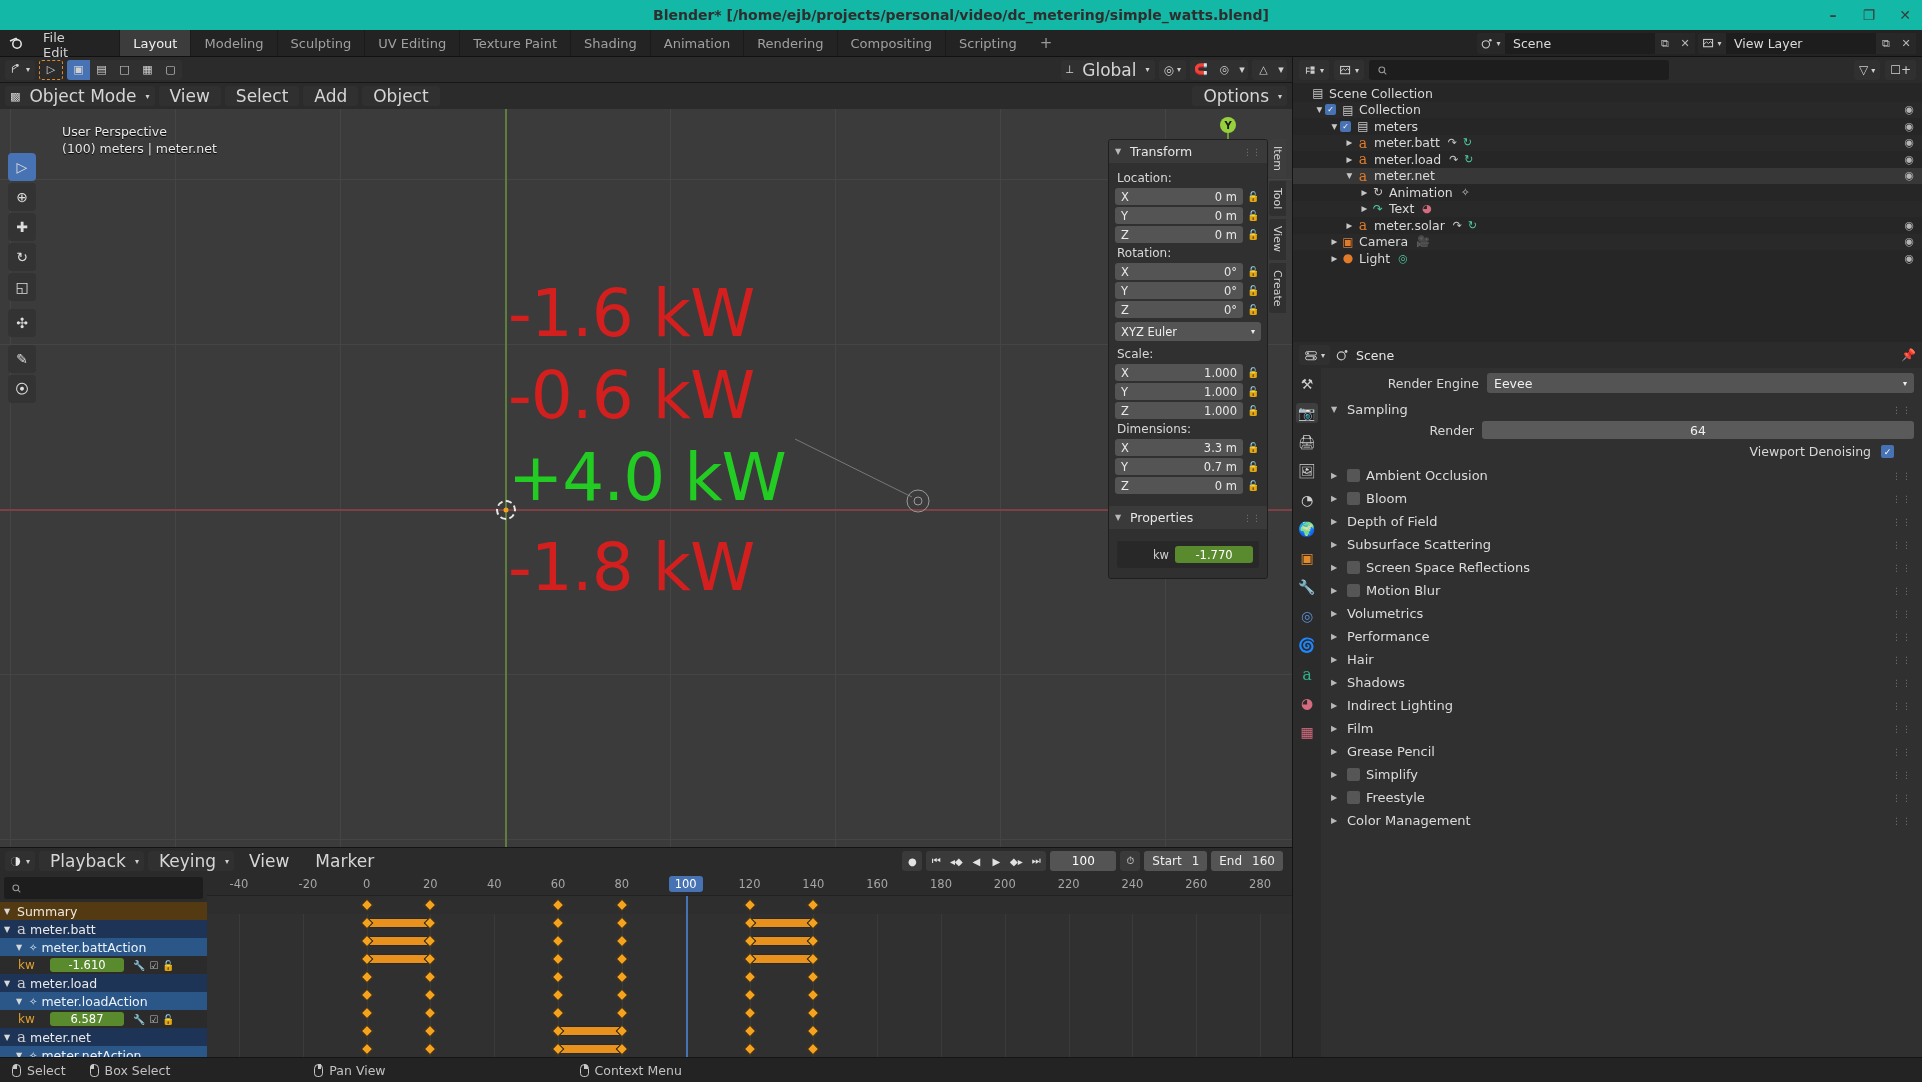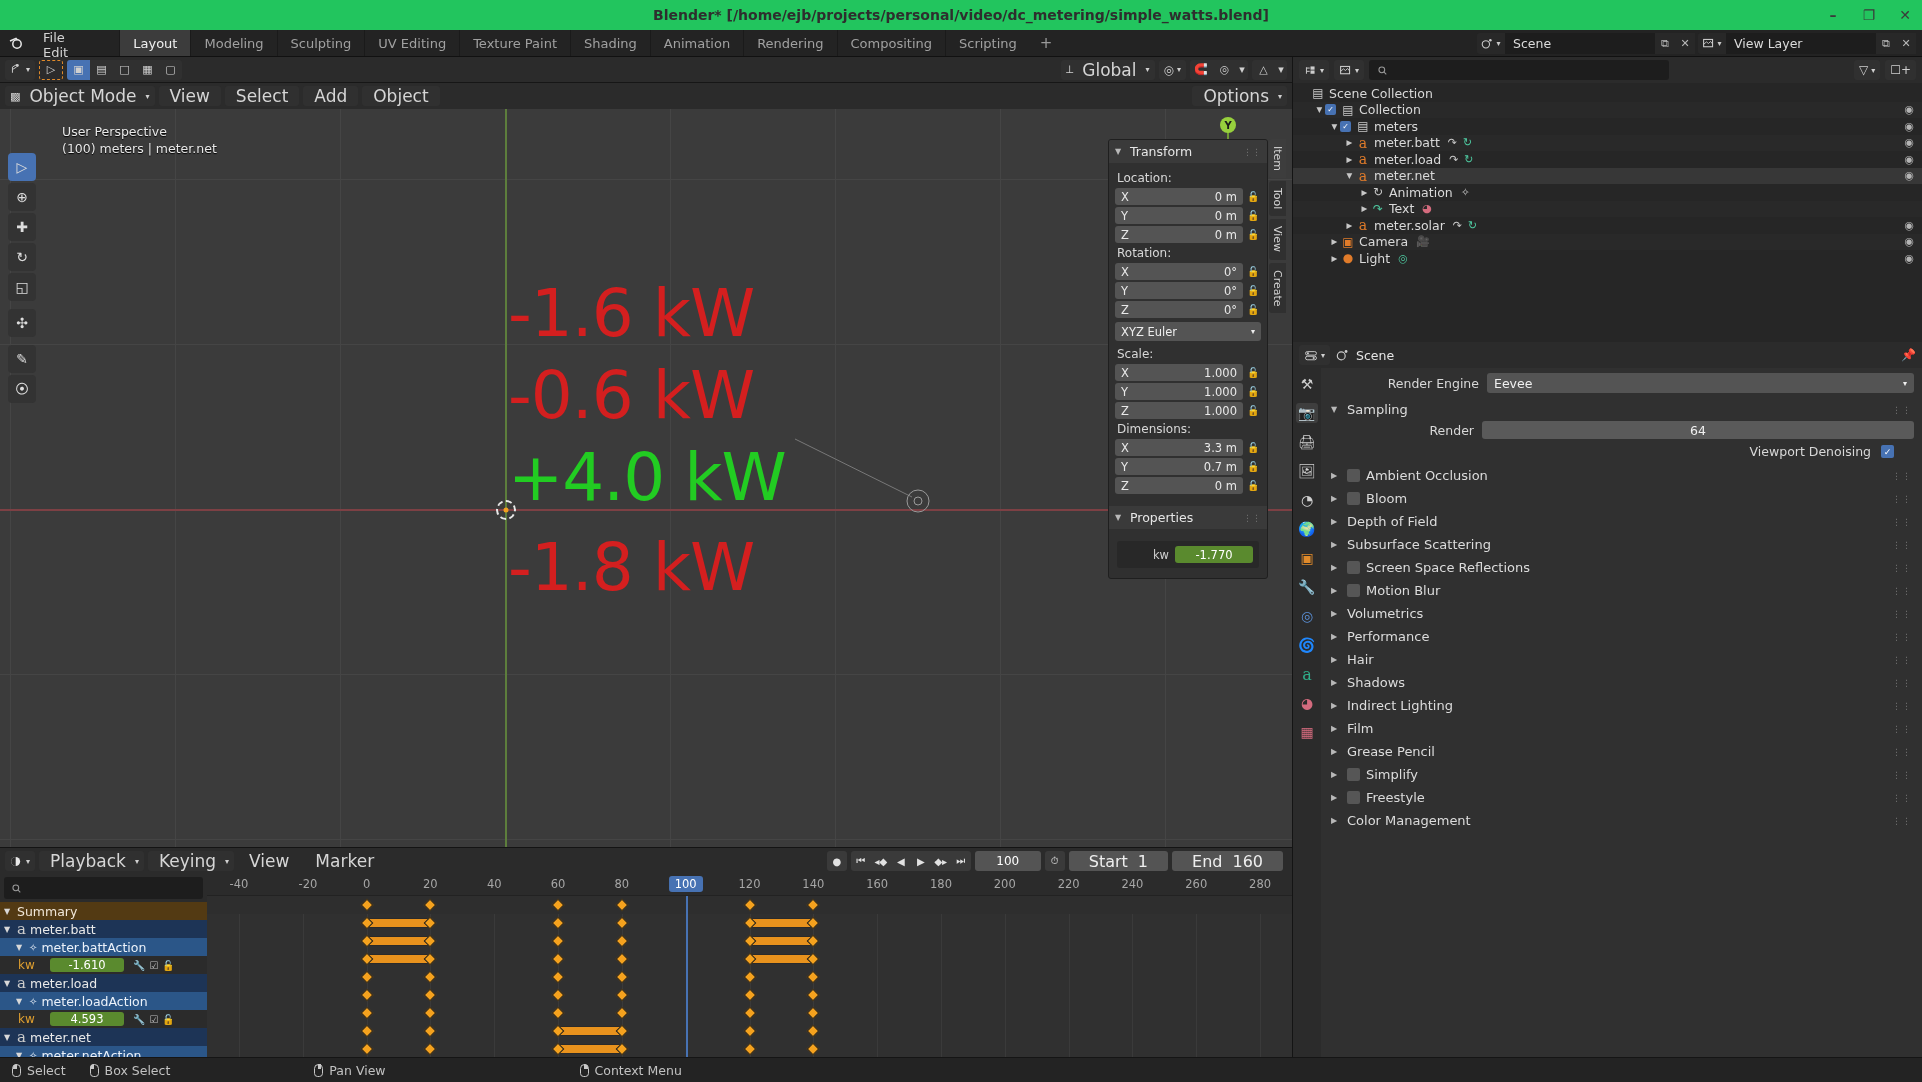--- a/index.html
+++ b/index.html
@@ -6,21 +6,21 @@
   html,body { width:1922px; height:1082px; overflow:hidden; }
   body {
     font-family: "DejaVu Sans", sans-serif;
     font-size: 13px;
     background:#1d1d1d;
     color:#e5e5e5;
     -webkit-font-smoothing: antialiased;
   }
   
   #titlebar {
-    height:30px; background:#22c55e; color:#2e2e2e;
+    height:30px; background:#14b8a6; color:#2e2e2e;
     display:flex; align-items:center; position:relative;
     font-size:14px; font-weight:bold;
   }
   #titlebar .ttl { position:absolute; left:0; right:0; text-align:center; }
   #titlebar .wbtns { position:absolute; right:8px; display:flex; gap:18px; align-items:center; }
   .wbtn { width:18px; height:18px; display:flex; align-items:center; justify-content:center;
           font-size:14px; color:#3a3a3a; cursor:default; }
 
   
   #topbar { height:27px; background:#232323; display:flex; align-items:stretch; border-bottom:1px solid #111; }
@@ -127,21 +127,21 @@
 
   
   #dope { height:292px; background:#2b2b2b; display:flex; flex-direction:column;
           border-top:1px solid #141414; }
   #dope-header { height:26px; background:#2b2b2b; display:flex; align-items:center;
                  padding:0 5px; gap:4px; }
   #dope-header-right { margin-left:auto; display:flex; align-items:center; gap:4px; padding-right:4px; }
   .frame-field { height:20px; min-width:66px; background:#545454; border-radius:3px;
                  display:flex;align-items:center;justify-content:center; font-size:12px; color:#fff; }
   .se-field { height:20px; background:#545454; border-radius:3px; display:flex;
-              align-items:center; gap:10px; padding:0 20px; font-size:16px; color:#eee; }
+              align-items:center; gap:10px; padding:0 8px; font-size:12px; color:#eee; }
   .pbgrp { display:flex; background:#3a3a3a; border-radius:3px; overflow:hidden; }
   .pbgrp .pb { width:20px; height:20px; display:flex;align-items:center;justify-content:center;
                font-size:10px; color:#e2e2e2; }
 
   #dope-body { flex:1; display:flex; position:relative; }
   #channels { width:207px; background:#2b2b2b; display:flex; flex-direction:column; }
   #chan-search { height:22px; margin:3px 4px; background:#1d1d1d; border-radius:3px;
                  display:flex; align-items:center; padding:0 7px; gap:5px;
                  font-size:12px; color:#8d8d8d; }
   .chrow { height:18px; display:flex; align-items:center; font-size:12.5px;
@@ -659,21 +659,21 @@
                 <span class="ch-a dim">a</span>
                 <span>meter.load</span>
               </div>
               <div class="chrow act">
                 <span class="tri">▼</span>
                 <span style="font-size:10px;color:#dfe7f2">✧</span>
                 <span>meter.loadAction</span>
               </div>
               <div class="chrow fcu">
                 <span class="kwlabel">kw</span>
-                <span class="kwval">4.593</span>
+                <span class="kwval">6.587</span>
                 <span class="chicons">
                   <span class="chi">🔧</span>
                   <span class="chi">☑</span>
                   <span class="chi">🔓</span>
                 </span>
               </div>
               <div class="chrow obj">
                 <span class="tri">▼</span>
                 <span class="ch-a dim">a</span>
                 <span>meter.net</span>

